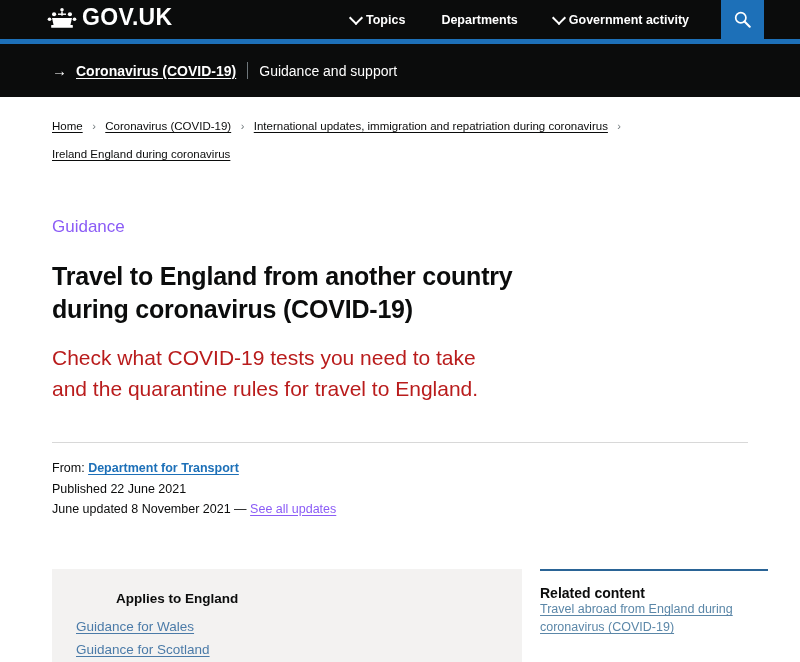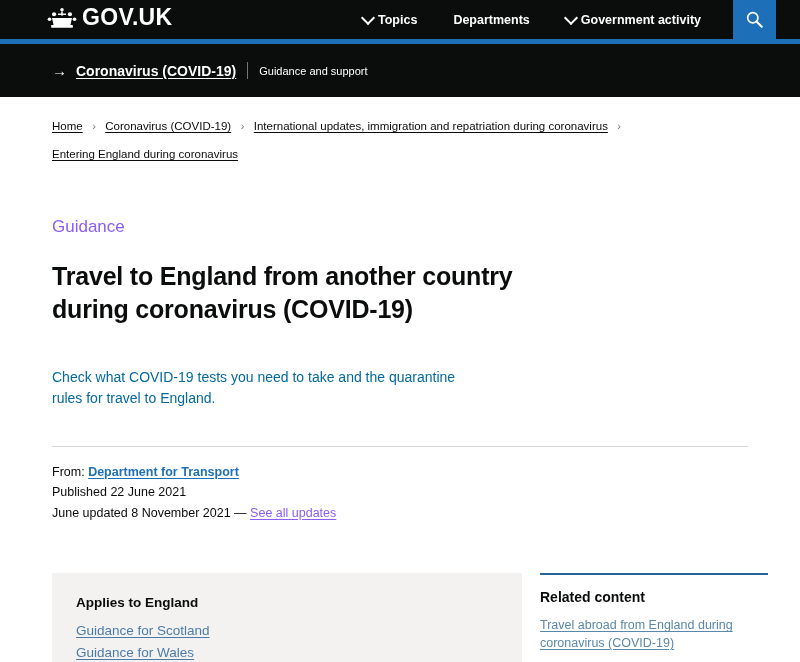--- a/index.html
+++ b/index.html
@@ -47,21 +47,21 @@
   .logo-text {
     color: #ffffff;
     font-size: 23px;
     font-weight: 700;
     letter-spacing: 0.3px;
     line-height: 1;
     text-decoration: none;
   }
   .nav {
     position: absolute;
-    right: 24px;
+    right: 36px;
     top: 0;
     height: 39px;
     display: flex;
     align-items: center;
     gap: 0;
   }
   .nav-item {
     color: #ffffff;
     font-size: 12.5px;
     font-weight: 700;
@@ -119,21 +119,21 @@
     cursor: pointer;
   }
   .cv-divider {
     width: 1px;
     height: 17px;
     background: #6f777b;
     margin: 0 11px;
   }
   .cv-sub {
     color: #ffffff;
-    font-size: 11px;
+    font-size: 14px;
     white-space: nowrap;
     text-align: right;
   }
 
   
   .breadcrumbs {
     padding: 14px 52px 0 52px;
     max-width: 700px;
     line-height: 1.75;
   }
@@ -164,25 +164,25 @@
   }
   .page-title {
     font-size: 25px;
     font-weight: 700;
     line-height: 1.3;
     margin-top: 23px;
     max-width: 500px;
     letter-spacing: -0.2px;
   }
   .lede {
-    font-size: 14px;
+    font-size: 21px;
     line-height: 1.45;
-    margin-top: 42px;
+    margin-top: 18px;
     max-width: 430px;
-    color: #0369a1;
+    color: #b91c1c;
   }
   .rule {
     border: 0;
     border-top: 1px solid #d8d8d8;
     margin: 38px 0 0 0;
   }
 
   .meta {
     margin-top: 15px;
     font-size: 12.5px;
@@ -218,41 +218,41 @@
     background: #f3f2f1;
     padding: 22px 24px 28px 24px;
     box-sizing: border-box;
     min-height: 128px;
   }
   .applies-title {
     font-size: 13.5px;
     font-weight: 700;
     color: #0b0c0c;
     margin-bottom: 10px;
+    margin-left: 40px;
   }
   .applies-link {
     display: block;
     font-size: 13.5px;
     color: #4b7ba8;
     text-decoration: underline;
     text-underline-offset: 2px;
     line-height: 1.65;
     cursor: pointer;
     width: fit-content;
   }
 
   .related {
     border-top: 2px solid #2a6496;
     padding-top: 14px;
   }
   .related-title {
     font-size: 14px;
     font-weight: 700;
     color: #0b0c0c;
-    margin-bottom: 12px;
   }
   .related-link {
     display: block;
     font-size: 12.5px;
     color: #5b87a8;
     text-decoration: underline;
     text-underline-offset: 2px;
     line-height: 1.42;
     margin-bottom: 13px;
     cursor: pointer;
@@ -309,21 +309,21 @@
   <span class="cv-sub">Guidance and support</span>
 </div>
 
 <div class="breadcrumbs">
   <a class="bc-item" href="#">Home</a>
   <span class="bc-sep">›</span>
   <a class="bc-item" href="#">Coronavirus (COVID-19)</a>
   <span class="bc-sep">›</span>
   <a class="bc-item" href="#">International updates, immigration and repatriation during coronavirus</a>
   <span class="bc-sep">›</span>
-  <a class="bc-item" href="#">Entering England during coronavirus</a>
+  <a class="bc-item" href="#">Ireland England during coronavirus</a>
 </div>
 
 <div class="page">
 
   <div class="guidance-label">Guidance</div>
   <h1 class="page-title">Travel to England from another country during coronavirus (COVID-19)</h1>
   <p class="lede">Check what COVID-19 tests you need to take and the quarantine rules for travel to England.</p>
 
   <hr class="rule">
 
@@ -342,22 +342,22 @@
       <span>—</span>
       <a class="meta-link" href="#">See all updates</a>
     </div>
   </div>
 
   <div class="columns">
 
     <div class="col-main">
       <div class="applies-box">
         <div class="applies-title">Applies to England</div>
+        <a class="applies-link" href="#">Guidance for Wales</a>
         <a class="applies-link" href="#">Guidance for Scotland</a>
-        <a class="applies-link" href="#">Guidance for Wales</a>
         <a class="applies-link" href="#">Guidance for Northern Ireland</a>
       </div>
     </div>
 
     <div class="col-side">
       <div class="related">
         <div class="related-title">Related content</div>
         <a class="related-link" href="#">Travel abroad from England during coronavirus (COVID-19)</a>
 
       </div>

